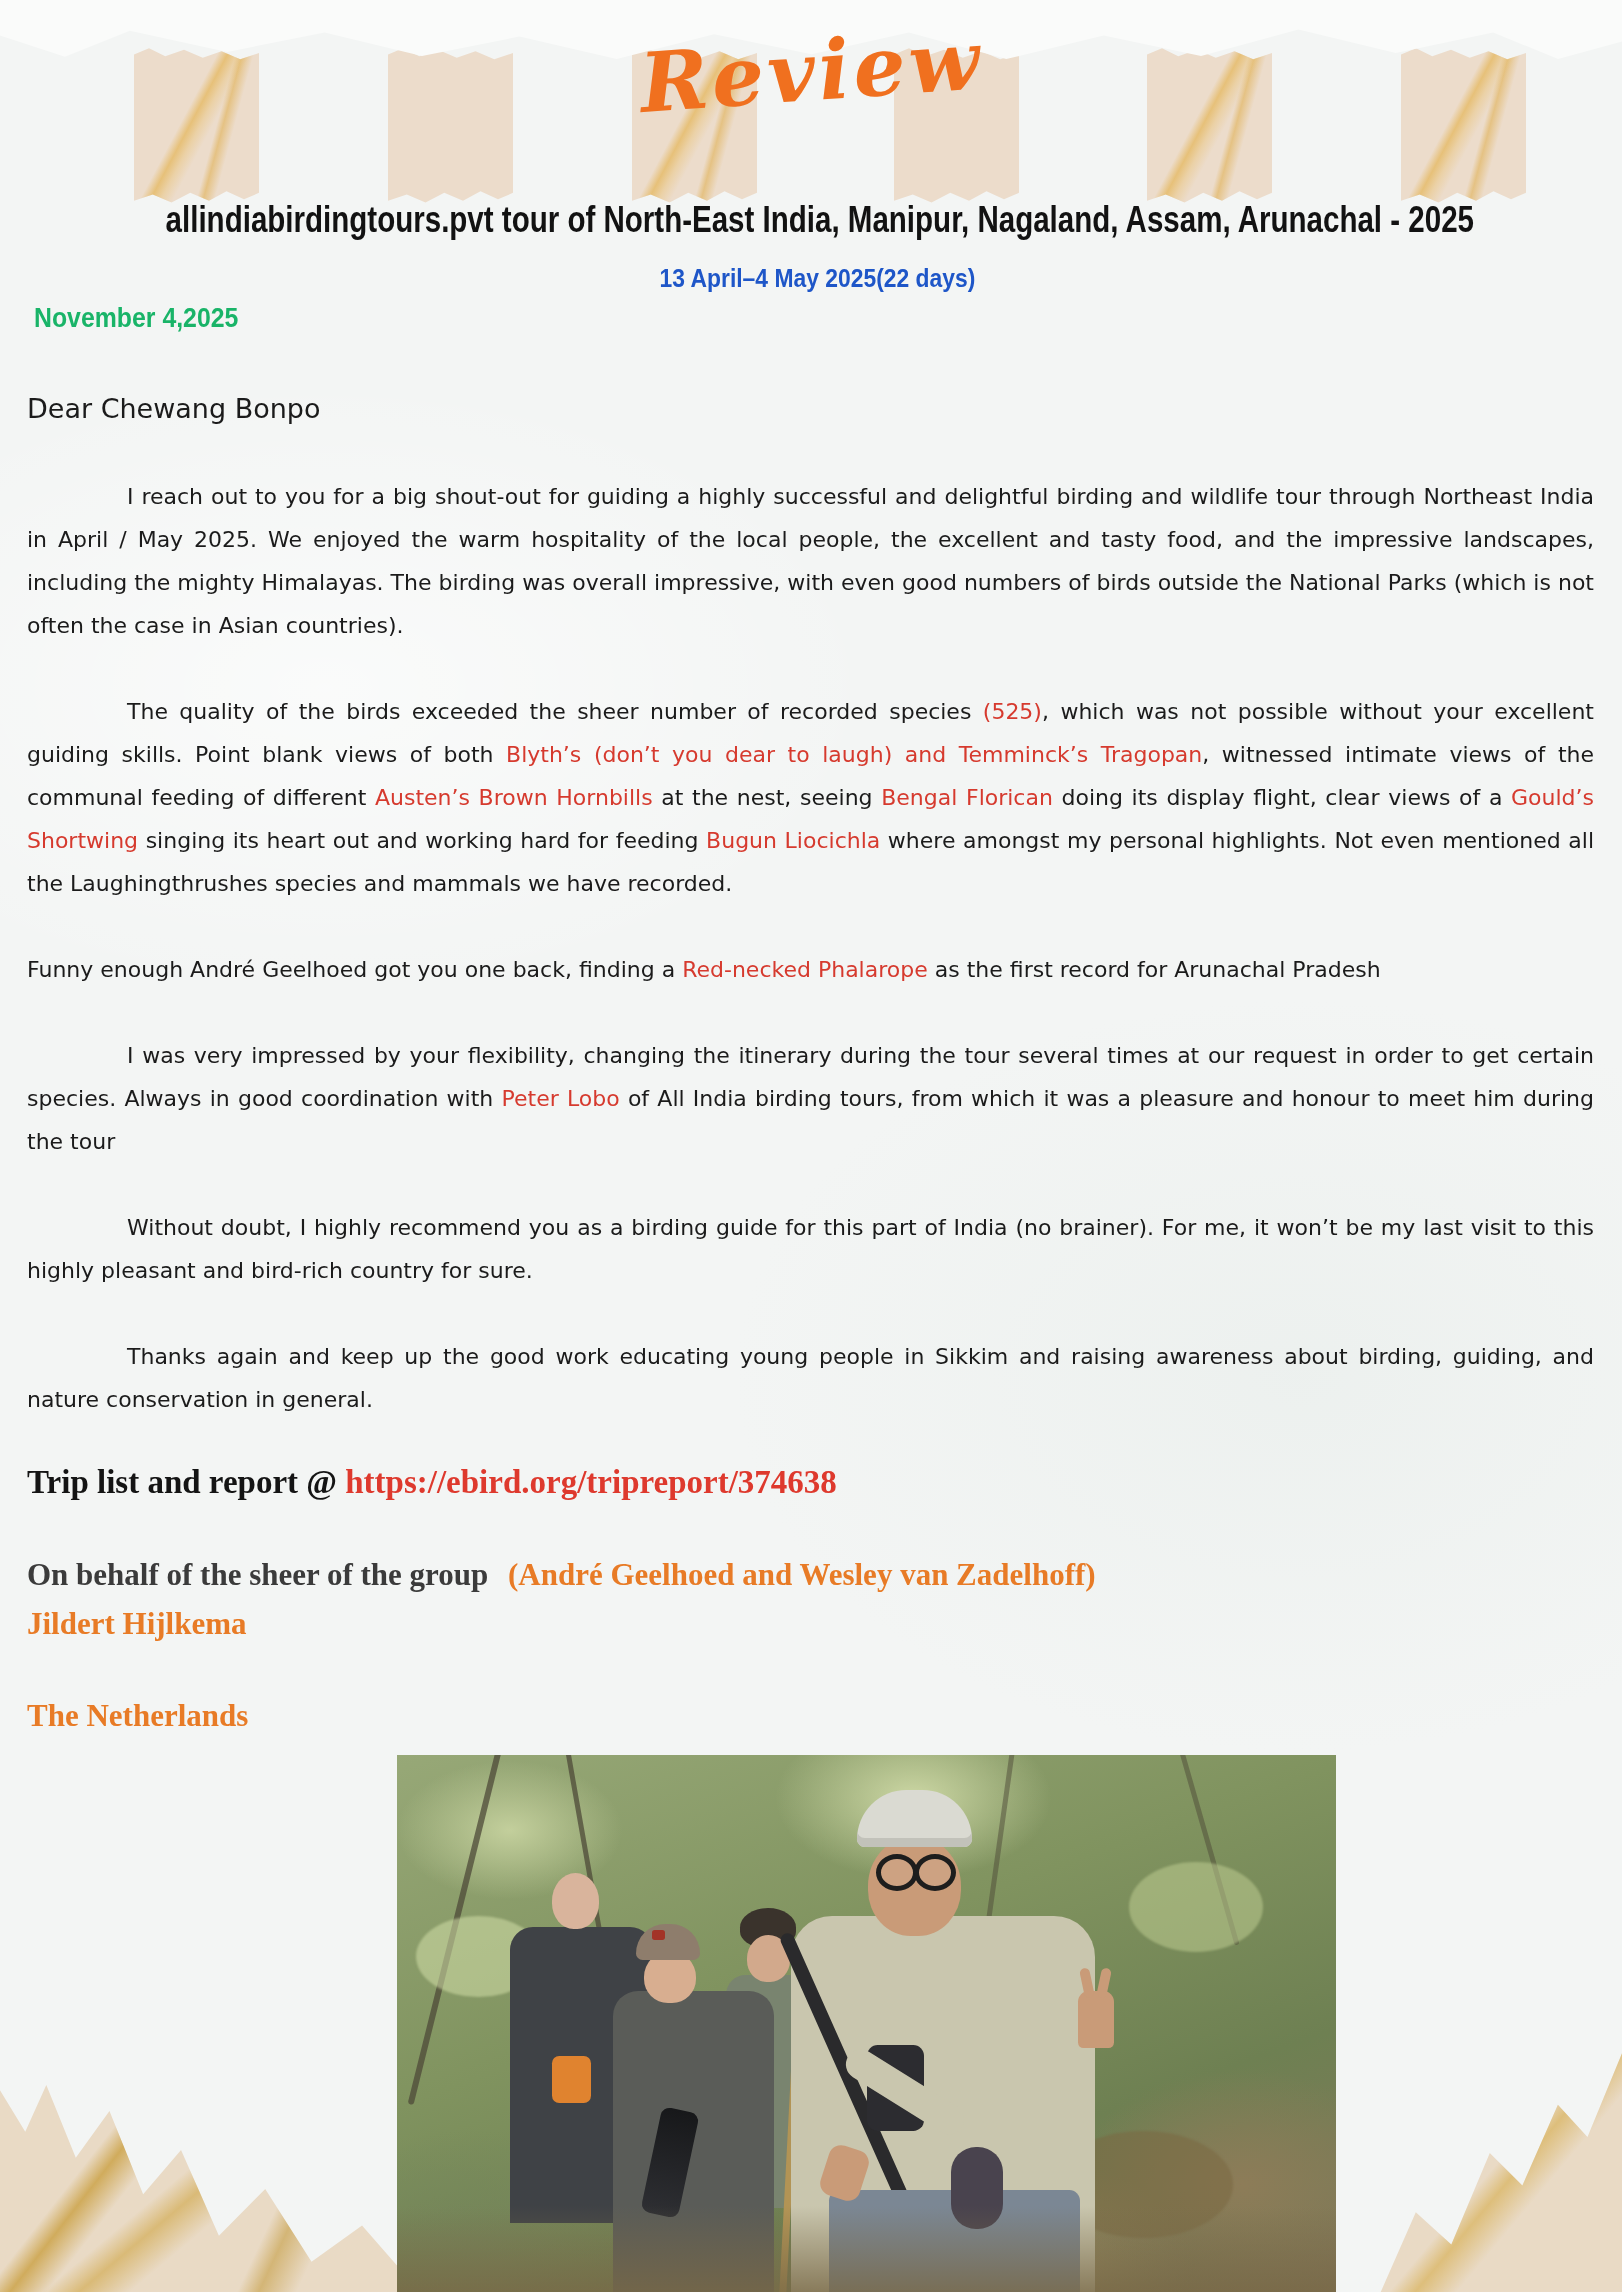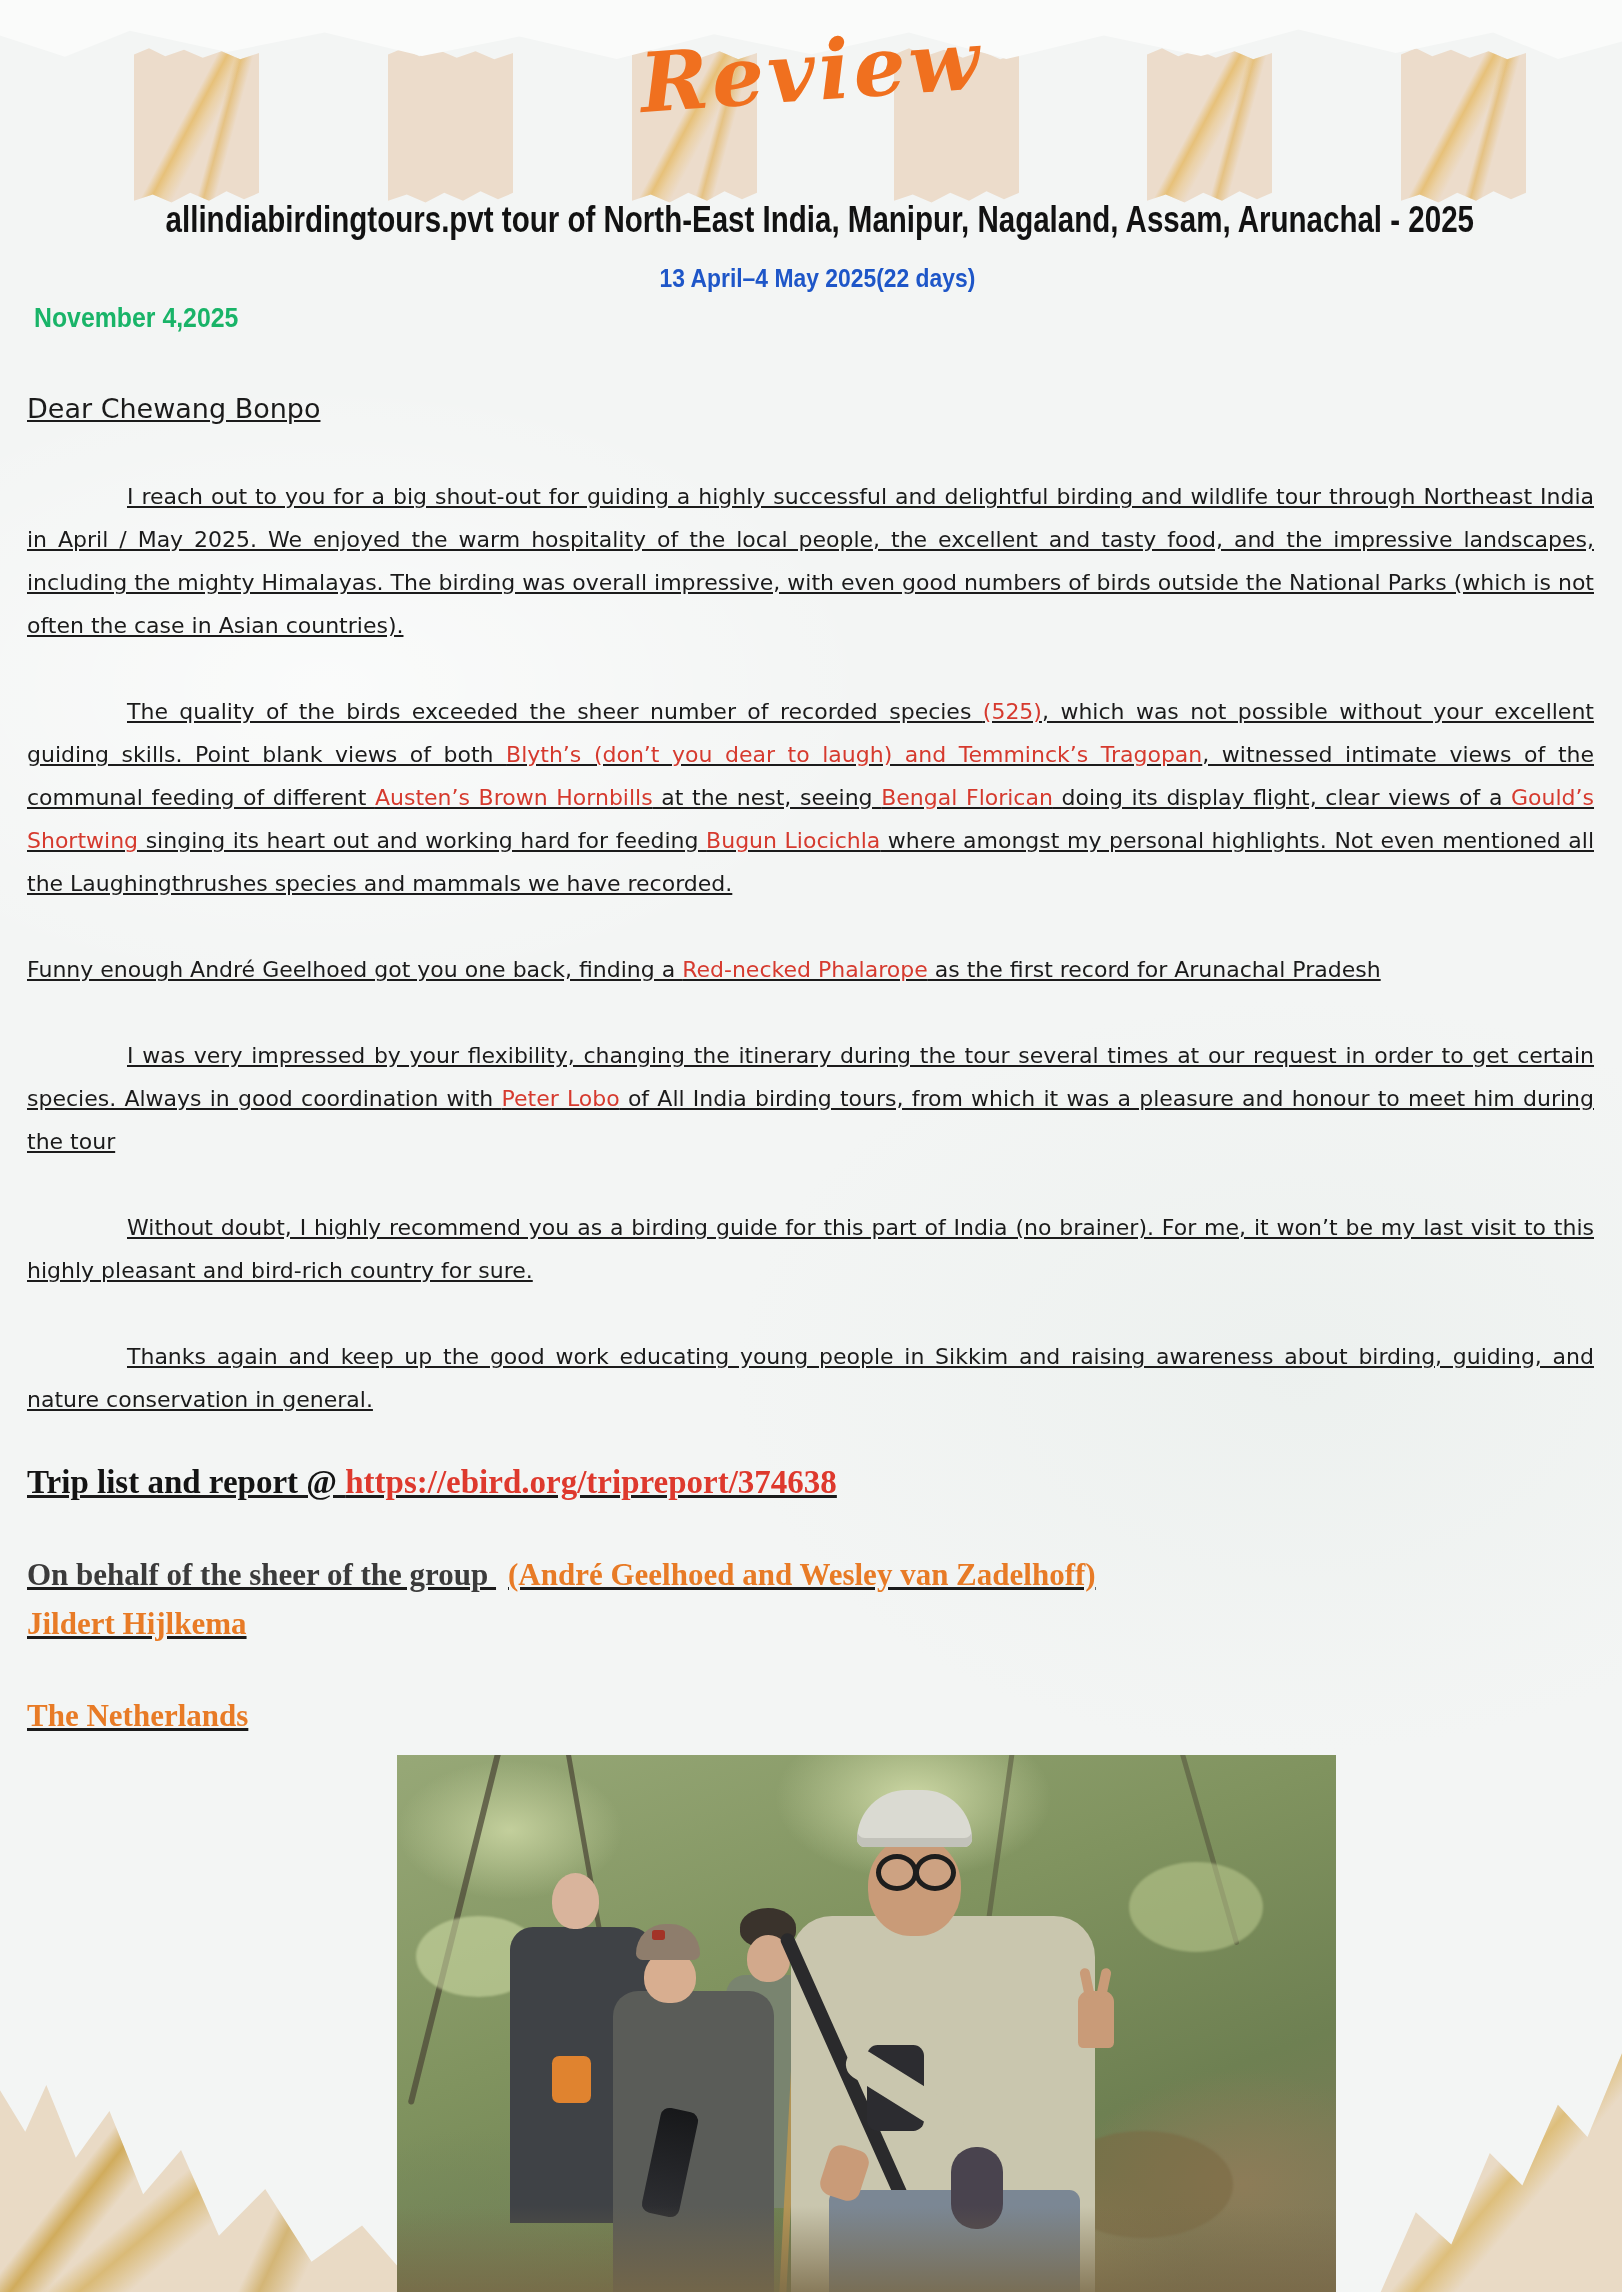--- a/index.html
+++ b/index.html
@@ -71,21 +71,21 @@
     display:inline-block; transform:scaleX(.88);
     font-family:"Liberation Sans", sans-serif; font-weight:700; font-size:26px; color:#1e56c8;
   }
   .letter-date {
     position:absolute; top:303px; left:34px; z-index:4;
     display:inline-block; transform:scaleX(.92); transform-origin:0 50%;
     font-family:"Liberation Sans", sans-serif; font-weight:700; font-size:27px; color:#19b468;
   }
 
   
-  .letter { position:absolute; left:27px; right:29px; top:387px; z-index:4; color:#1b1b1b;text-decoration:underline; }
+  .letter { position:absolute; left:27px; right:29px; top:387px; z-index:4; color:#1b1b1b; }
   .salutation { font-size:27px; line-height:43px; margin-bottom:45px; }
   .para { font-size:22px; line-height:43px; text-align:justify; margin-bottom:43px; }
   .para.indent { text-indent:100px; }
   .hl-red { color:#d63a2e; }
 
   .trip-line { margin-top:16px; font-family:"Liberation Serif", serif; font-weight:700; font-size:33px; color:#141414; }
   .trip-line a { color:#de392d; text-decoration:none; }
 
   .closing { margin-top:56px; font-family:"Liberation Serif", serif; font-size:31px; }
   .on-behalf { color:#3b3b3b; font-weight:600; }

